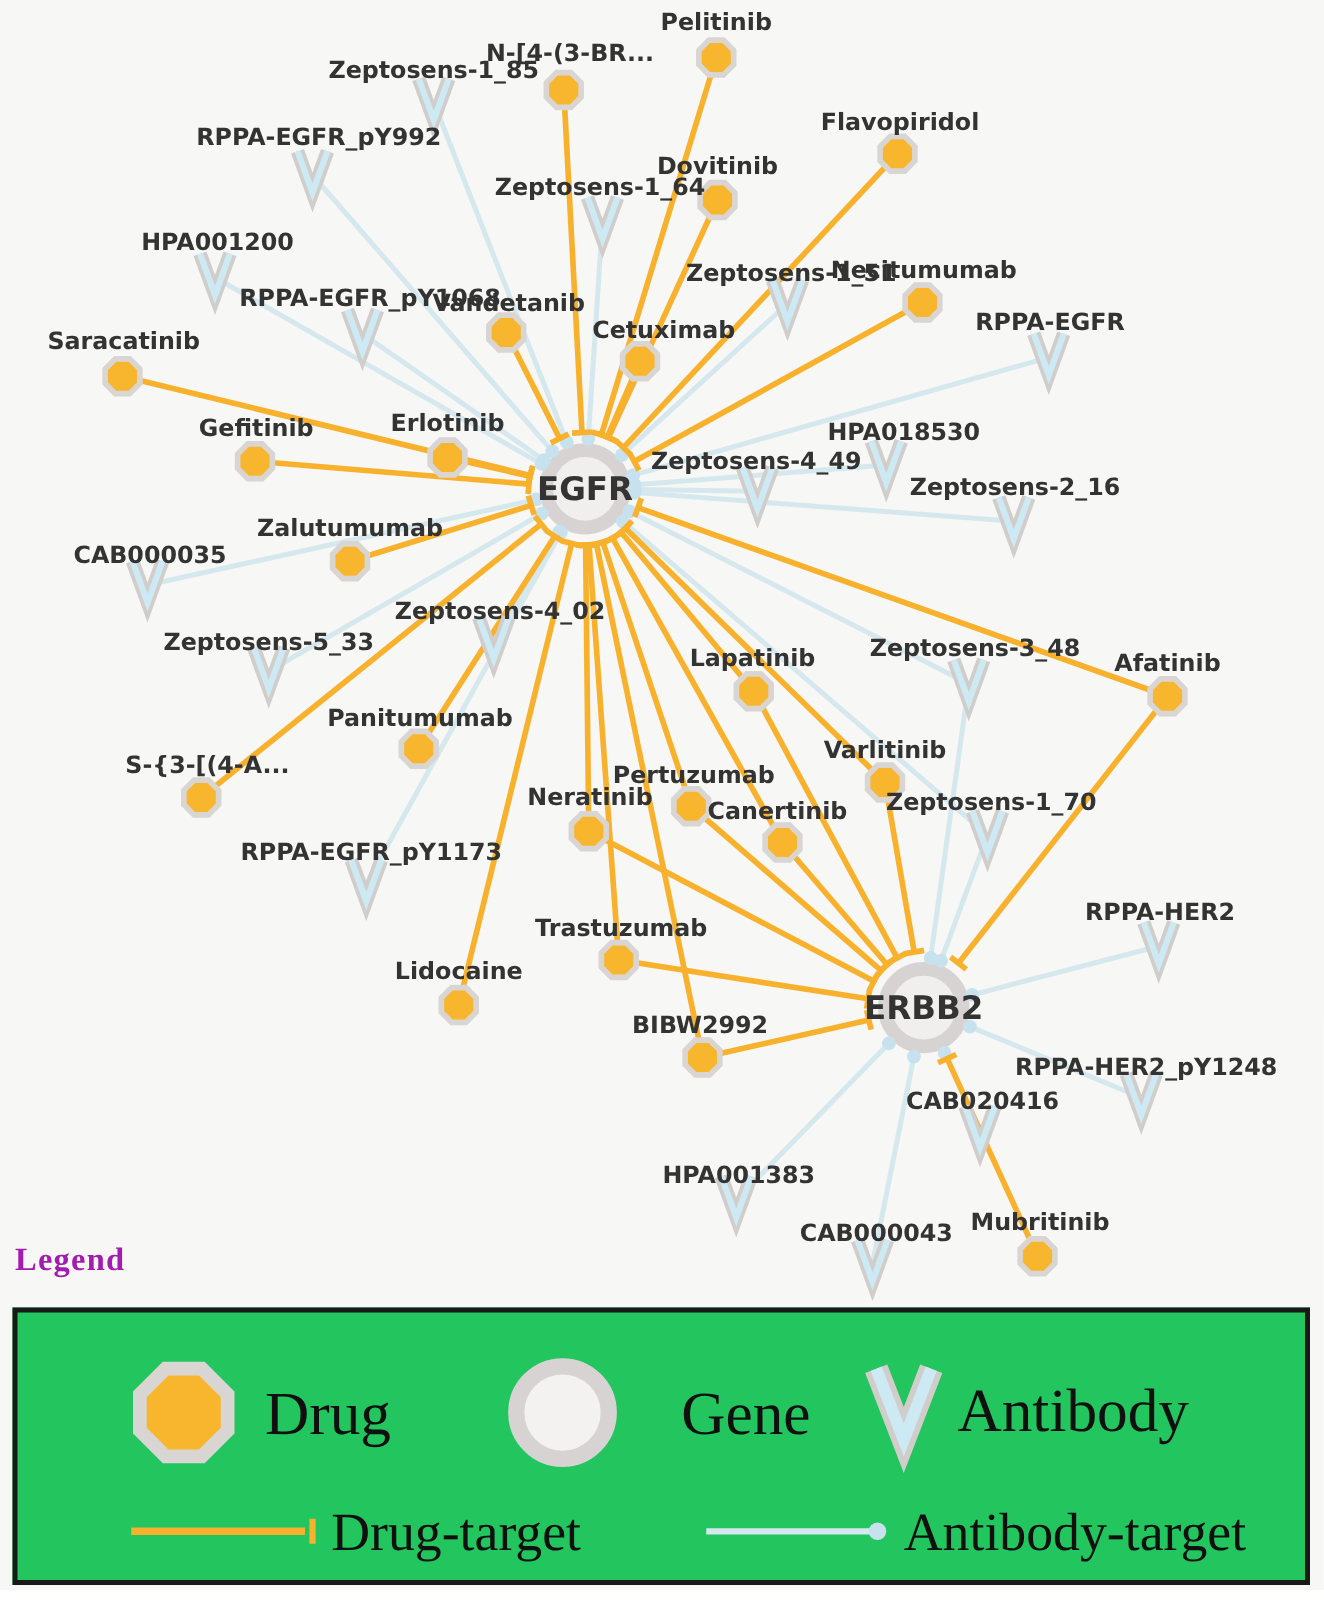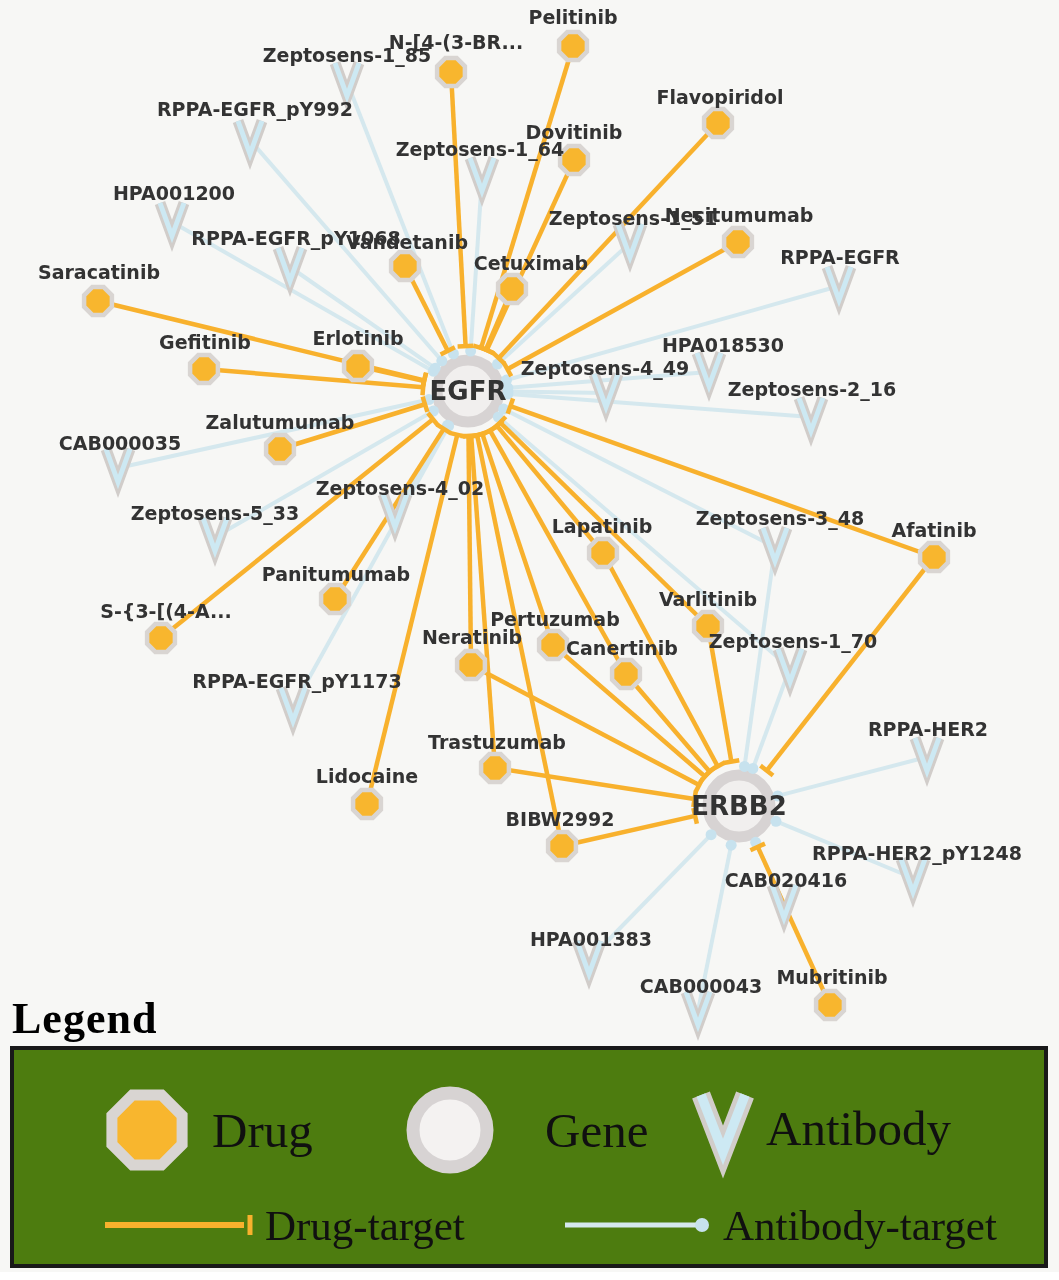--- a/index.html
+++ b/index.html
@@ -1,23 +1,23 @@
 <!DOCTYPE html>
 <html><head>
 <meta charset="utf-8">
 <style>
   html,body{margin:0;padding:0;background:#ffffff;}
   body{width:1059px;height:1280px;position:relative;overflow:hidden;}
   .figure{position:absolute;left:0;top:0;width:1059px;height:1272px;background:#f7f7f5;}
   #graph{position:absolute;left:0;top:0;}
   #graph text{font-family:"DejaVu Sans",sans-serif;font-weight:700;}
   .legend-title{position:absolute;left:12px;top:993px;font-family:"Liberation Serif",serif;
-    font-weight:bold;font-size:44px;color:#000000;letter-spacing:1px;}
+    font-weight:bold;font-size:26px;color:#a21caf;letter-spacing:1px;}
   .legend-box{position:absolute;left:10px;top:1046px;width:1038px;height:222px;
-    border:4px solid #191919;box-sizing:border-box;background:#4d7c0f;}
+    border:4px solid #191919;box-sizing:border-box;background:#22c55e;}
   .legend-svg{position:absolute;left:0;top:0;}
   .lt1{font-family:"Liberation Serif",serif;font-size:49px;fill:#101010;}
   .lt2{font-family:"Liberation Serif",serif;font-size:43px;fill:#101010;}
 </style>
 </head>
 <body>
 
 <div class="figure">
   <svg id="graph" width="1059" height="1045">
       <g>

